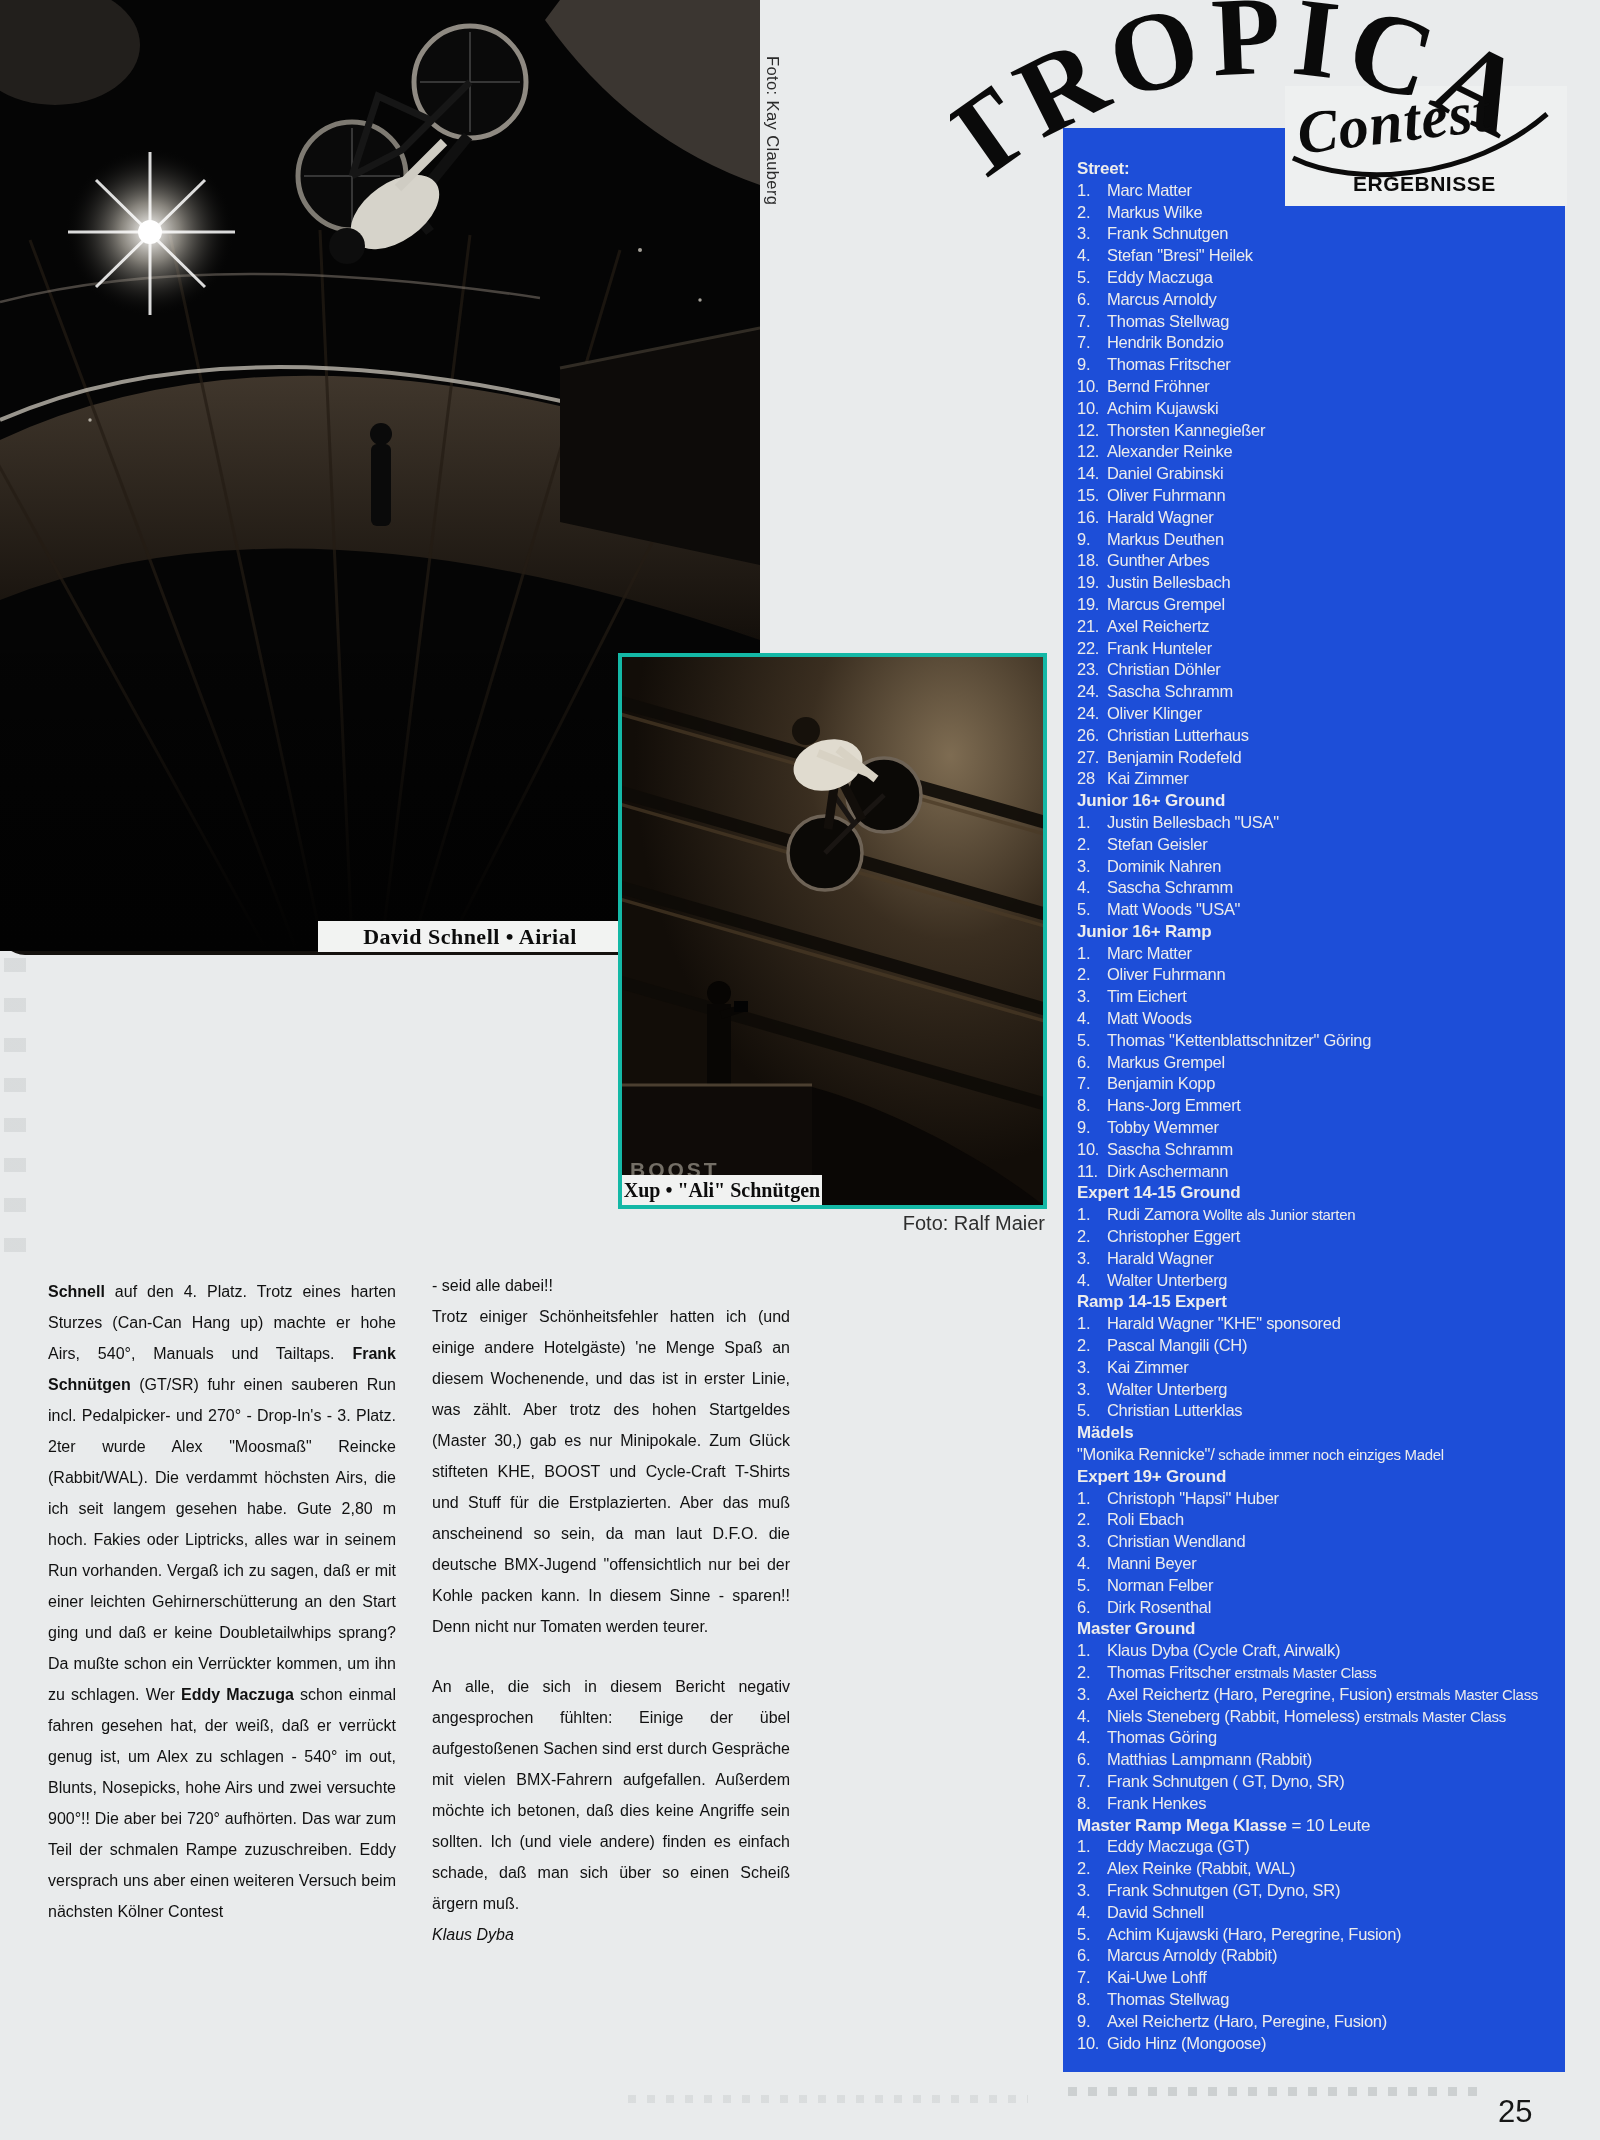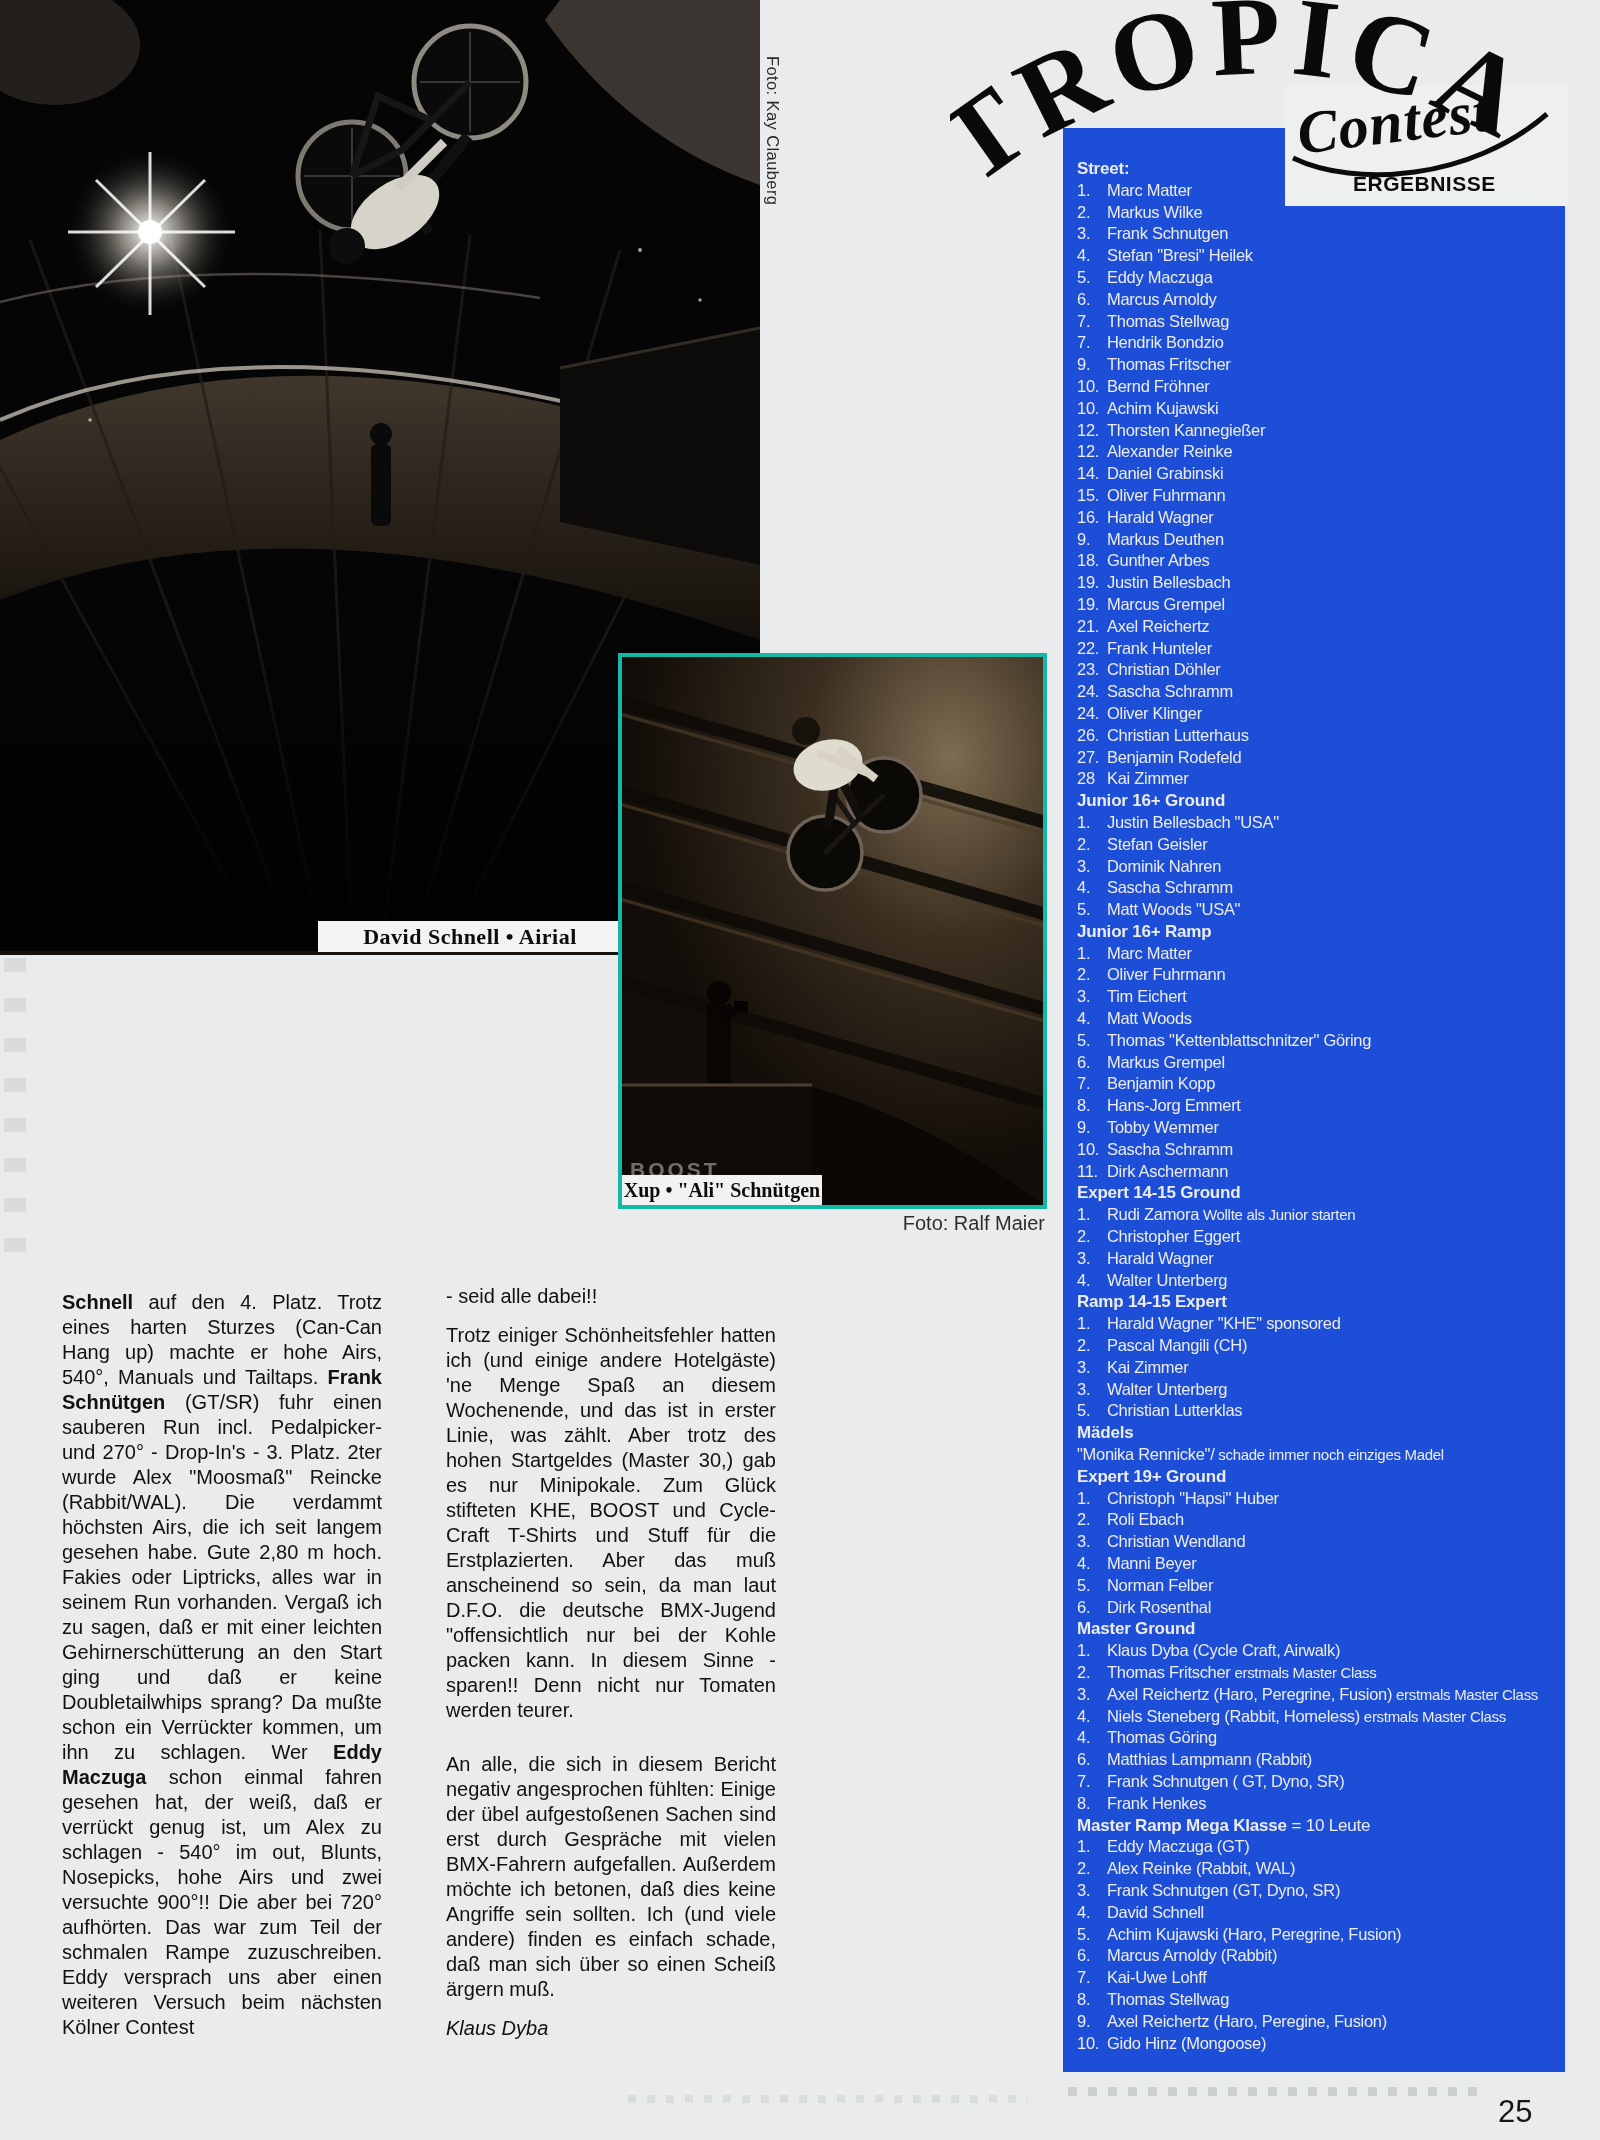--- a/index.html
+++ b/index.html
@@ -1,21 +1,21 @@
 <!DOCTYPE html>
 <html><head>
 <meta charset="utf-8">
 <style>
   html,body{margin:0;padding:0;background:#bfc2c4;}
   #page{position:relative;width:1600px;height:2140px;margin:0 auto;background:#e9ebec;
         font-family:"Liberation Sans",sans-serif;overflow:hidden;}
 
   
   .photo1{position:absolute;left:0;top:0;width:760px;height:951px;background:#060606;
-          border-bottom:4px solid #14110e;z-index:1;}
+          border-bottom:4px solid #14110e;z-index:1;border-radius:25px;}
   .photo1 svg{display:block;width:100%;height:100%;}
   .cap1{position:absolute;left:318px;top:921px;width:304px;height:31px;background:#f2f3f2;
         display:flex;align-items:center;justify-content:center;z-index:2;
         font-family:"Liberation Serif",serif;font-size:22px;font-weight:bold;color:#0c0c0c;letter-spacing:.5px;}
 
   .credit-kay{position:absolute;left:763px;top:56px;writing-mode:vertical-rl;
               font-size:16.5px;color:#2b2b2b;letter-spacing:.4px;z-index:2;}
 
   
   .tropica-svg{position:absolute;left:950px;top:-8px;width:650px;height:225px;z-index:6;}
@@ -43,21 +43,21 @@
   .cap2{position:absolute;left:0;bottom:0;width:200px;height:30px;background:#f1f2f1;
         display:flex;align-items:center;justify-content:center;
         font-family:"Liberation Serif",serif;font-size:20px;font-weight:bold;color:#0c0c0c;}
   .credit-ralf{position:absolute;left:845px;top:1212px;width:200px;text-align:right;
                font-size:20px;color:#2e2e2e;z-index:4;}
 
   
   .col{position:absolute;color:#111;}
   .col1{left:48px;top:1276px;width:348px;}
   .col2{left:432px;top:1270px;width:358px;}
-  .col p{margin:14px;font-size:20px;line-height:25px;text-align:justify;}
+  .col p{margin:0;font-size:16px;line-height:31px;text-align:justify;}
   .col p.gap{margin-top:29px;}
 
   
   .pageno{position:absolute;left:1498px;top:2078px;font-size:31px;color:#161616;z-index:2;margin-top:16px;}
   .dots1{position:absolute;left:1068px;top:2087px;width:410px;height:9px;opacity:.75;
          background:repeating-linear-gradient(90deg,#c3c7c8 0 9px,rgba(0,0,0,0) 9px 20px);}
   .dots2{position:absolute;left:628px;top:2095px;width:400px;height:8px;opacity:.4;
          background:repeating-linear-gradient(90deg,#c3c7c8 0 8px,rgba(0,0,0,0) 8px 19px);}
   .dots3{position:absolute;left:4px;top:958px;width:22px;height:300px;opacity:.7;
          background:repeating-linear-gradient(180deg,#d2d5d6 0 14px,rgba(0,0,0,0) 14px 40px);}

